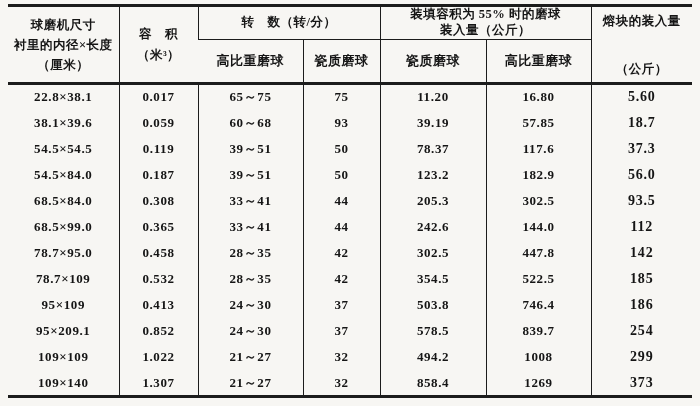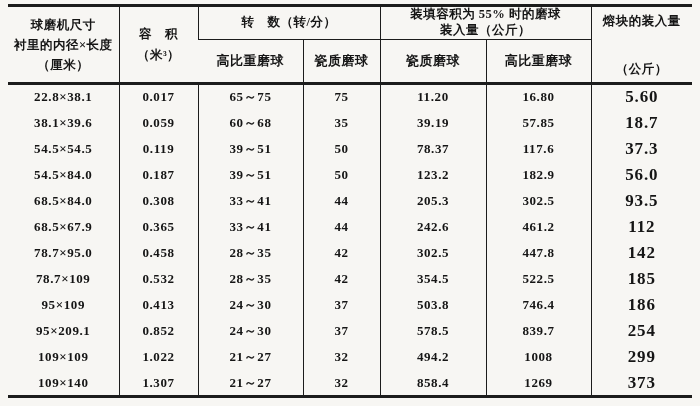--- a/index.html
+++ b/index.html
@@ -39,21 +39,21 @@
   thead th{font-size:12.5px;line-height:1.55;letter-spacing:0.5px;}
   .group-head{border-bottom:1px solid var(--border);height:34px;}
   .span-head div{line-height:1.6;}
   .sub-row th{height:44px;font-size:13px;}
   tbody td{
     height:26.1px;
     font-size:13px;
     letter-spacing:0.6px;
     font-family:"Liberation Serif","DejaVu Serif",serif;
   }
-  tbody td.col-frit{font-size:17px;letter-spacing:0.8px;}
+  tbody td.col-frit{font-size:14px;letter-spacing:0.8px;}
   .hdr-line{white-space:nowrap;}
 </style>
 </head>
 <body>
 
 <div class="page">
   <table>
     <colgroup>
       <col style="width:111px">
       <col style="width:79px">
@@ -98,21 +98,21 @@
     <td class="col-speed-heavy">65～75</td>
     <td class="col-speed-porc">75</td>
     <td class="col-charge-porc">11.20</td>
     <td class="col-charge-heavy">16.80</td>
     <td class="col-frit">5.60</td>
   </tr>
         <tr>
     <td class="col-size">38.1×39.6</td>
     <td class="col-volume">0.059</td>
     <td class="col-speed-heavy">60～68</td>
-    <td class="col-speed-porc">35</td>
+    <td class="col-speed-porc">93</td>
     <td class="col-charge-porc">39.19</td>
     <td class="col-charge-heavy">57.85</td>
     <td class="col-frit">18.7</td>
   </tr>
         <tr>
     <td class="col-size">54.5×54.5</td>
     <td class="col-volume">0.119</td>
     <td class="col-speed-heavy">39～51</td>
     <td class="col-speed-porc">50</td>
     <td class="col-charge-porc">78.37</td>
@@ -131,26 +131,26 @@
         <tr>
     <td class="col-size">68.5×84.0</td>
     <td class="col-volume">0.308</td>
     <td class="col-speed-heavy">33～41</td>
     <td class="col-speed-porc">44</td>
     <td class="col-charge-porc">205.3</td>
     <td class="col-charge-heavy">302.5</td>
     <td class="col-frit">93.5</td>
   </tr>
         <tr>
-    <td class="col-size">68.5×67.9</td>
+    <td class="col-size">68.5×99.0</td>
     <td class="col-volume">0.365</td>
     <td class="col-speed-heavy">33～41</td>
     <td class="col-speed-porc">44</td>
     <td class="col-charge-porc">242.6</td>
-    <td class="col-charge-heavy">461.2</td>
+    <td class="col-charge-heavy">144.0</td>
     <td class="col-frit">112</td>
   </tr>
         <tr>
     <td class="col-size">78.7×95.0</td>
     <td class="col-volume">0.458</td>
     <td class="col-speed-heavy">28～35</td>
     <td class="col-speed-porc">42</td>
     <td class="col-charge-porc">302.5</td>
     <td class="col-charge-heavy">447.8</td>
     <td class="col-frit">142</td>

